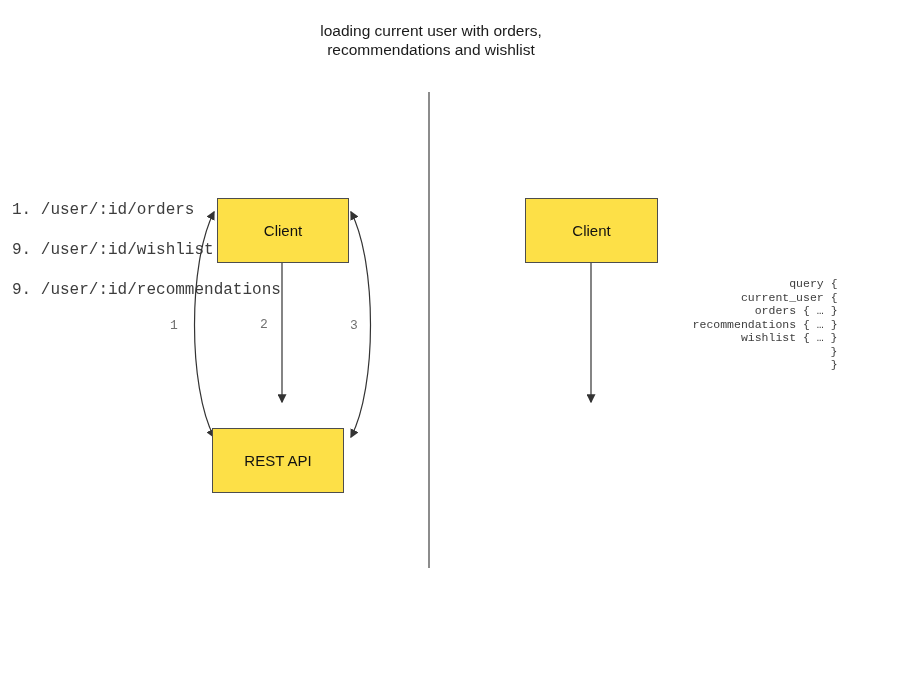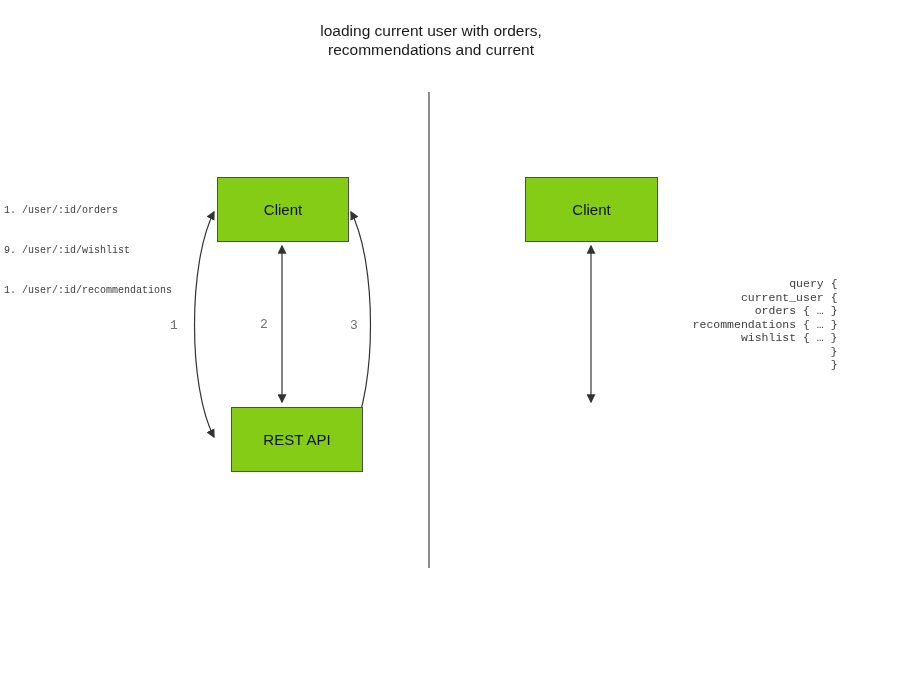--- a/index.html
+++ b/index.html
@@ -17,36 +17,37 @@
     transform: translateX(-50%);
     text-align: center;
     font-size: 15.5px; line-height: 19px;
     color: #1a1a1a;
     white-space: nowrap;
   }
 
   .mono { font-family: "Liberation Mono", monospace; color: #3d3d3d; }
 
   .endpoints {
-    position: absolute; left: 4px; top: 178px;
-    font-size: 10px; line-height: 13.2px;
+    position: absolute; left: 12px; top: 178px;
+    font-size: 16px; line-height: 13.2px;
     white-space: pre;
   }
 
   .box {
     position: absolute;
     width: 130px; height: 63px;
-    background: #84cc16;
+    background: #fde047;
     border: 1px solid #4d4d4d;
     display: flex; align-items: center; justify-content: center;
     font-size: 15px; color: #111111;
     box-sizing: content-box;
+    margin-top: 21px;
   }
   .box-client-left  { left: 217px; top: 177px; }
-  .box-rest-api     { left: 231px; top: 407px; }
+  .box-rest-api     { left: 212px; top: 407px; }
   .box-client-right { left: 525px; top: 177px; width: 131px; }
   .box-graphql-api  { left: 525px; top: 407px; width: 131px; }
 
   .arrow-label {
     position: absolute;
     transform: translate(-50%, -50%);
     font-family: "Liberation Mono", monospace;
     font-size: 13px; color: #707070;
   }
   .lbl-1 { left: 174px; top: 325px; }
@@ -61,27 +62,27 @@
 
   svg.connectors { position: absolute; left: 0; top: 0; pointer-events: none; }
 </style>
 </head>
 <body>
 
 <div class="canvas">
 
   <div class="title">
     <div>loading current user with orders,</div>
-    <div>recommendations and current</div>
+    <div>recommendations and wishlist</div>
   </div>
 
   <div class="endpoints mono">
     <div>1. /user/:id/orders</div>
     <div>9. /user/:id/wishlist</div>
-    <div>1. /user/:id/recommendations</div>
+    <div>9. /user/:id/recommendations</div>
   </div>
 
   <svg class="connectors" width="917" height="689" viewBox="0 0 917 689">
     <defs>
       <marker id="ah" viewBox="0 0 10 10" refX="8.5" refY="5" markerWidth="7.5" markerHeight="7.5" orient="auto-start-reverse">
         <path d="M0,0 L10,5 L0,10 z" fill="#333333"></path>
       </marker>
     </defs>
 
     <line x1="429" y1="92" x2="429" y2="568" stroke="#666666" stroke-width="1.5"></line>

